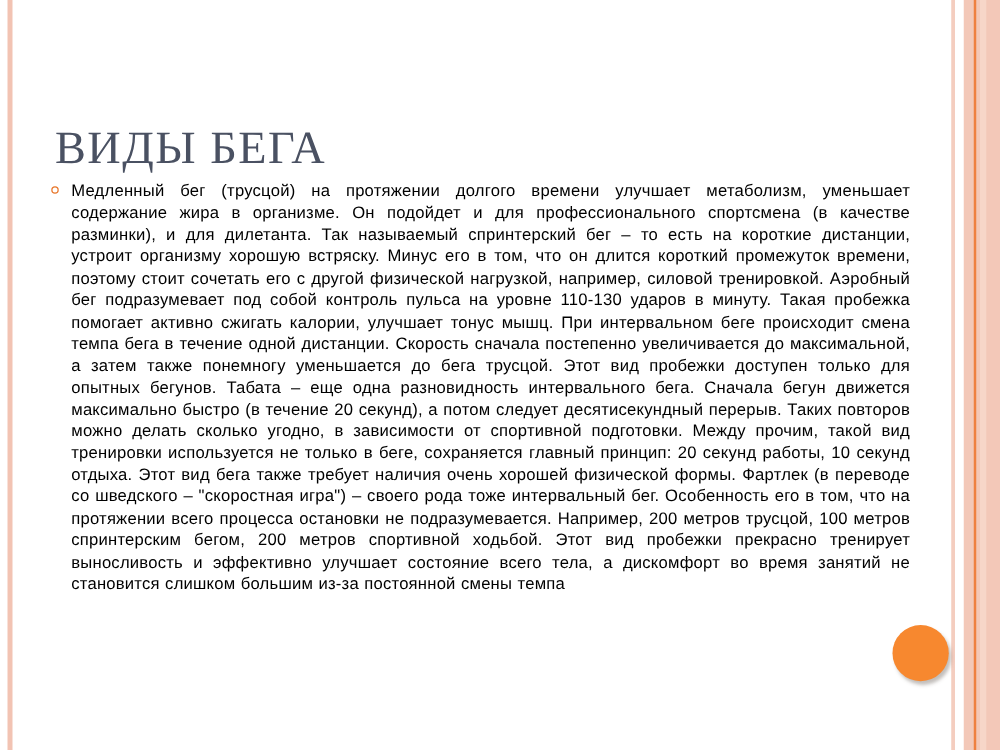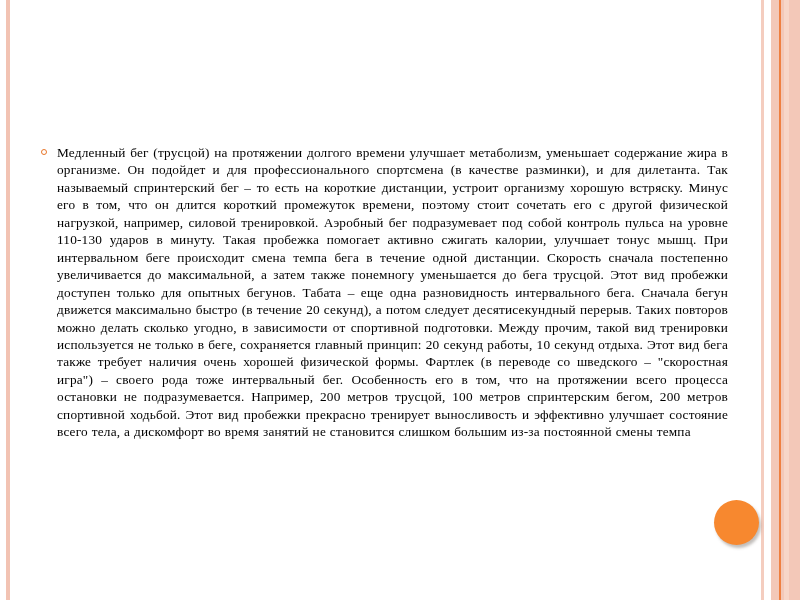--- a/index.html
+++ b/index.html
@@ -98,21 +98,21 @@
     top: 5px;
     width: 6px;
     height: 6px;
     border: 1.4px solid #e8762a;
     border-radius: 50%;
     box-sizing: border-box;
     background: transparent;
   }
   .bullet-text {
     display: block;
-    font-family: Liberation Serif, serif;
+    font-family: Liberation Sans, sans-serif;
     font-size: 13.3px;
     line-height: 17.45px;
     color: #000000;
     text-align: justify;
     text-justify: inter-word;
     letter-spacing: 0.18px;
     word-spacing: 0.4px;
     hyphens: none;
   }
 
@@ -133,20 +133,21 @@
 
 <div class="slide">
 
   <div class="left-rule"></div>
 
   <div class="right-thin-rule"></div>
   <div class="right-band"></div>
   <div class="right-band-light"></div>
   <div class="right-band-inner"></div>
 
+  <h1 class="title">ВИДЫ БЕГА</h1>
 
   <div class="body-block">
     <div class="bullet-row">
       <span class="bullet-marker"></span>
       <span class="bullet-text">Медленный бег (трусцой) на протяжении долгого времени улучшает метаболизм, уменьшает содержание жира в организме. Он подойдет и для профессионального спортсмена (в качестве разминки), и для дилетанта. Так называемый спринтерский бег – то есть на короткие дистанции, устроит организму хорошую встряску. Минус его в том, что он длится короткий промежуток времени, поэтому стоит сочетать его с другой физической нагрузкой, например, силовой тренировкой. Аэробный бег подразумевает под собой контроль пульса на уровне 110-130 ударов в минуту. Такая пробежка помогает активно сжигать калории, улучшает тонус мышц. При интервальном беге происходит смена темпа бега в течение одной дистанции. Скорость сначала постепенно увеличивается до максимальной, а затем также понемногу уменьшается до бега трусцой. Этот вид пробежки доступен только для опытных бегунов. Табата – еще одна разновидность интервального бега. Сначала бегун движется максимально быстро (в течение 20 секунд), а потом следует десятисекундный перерыв. Таких повторов можно делать сколько угодно, в зависимости от спортивной подготовки. Между прочим, такой вид тренировки используется не только в беге, сохраняется главный принцип: 20 секунд работы, 10 секунд отдыха. Этот вид бега также требует наличия очень хорошей физической формы. Фартлек (в переводе со шведского – "скоростная игра") – своего рода тоже интервальный бег. Особенность его в том, что на протяжении всего процесса остановки не подразумевается. Например, 200 метров трусцой, 100 метров спринтерским бегом, 200 метров спортивной ходьбой. Этот вид пробежки прекрасно тренирует выносливость и эффективно улучшает состояние всего тела, а дискомфорт во время занятий не становится слишком большим из-за постоянной смены темпа</span>
     </div>
   </div>
 
   <div class="orange-circle"></div>
 

